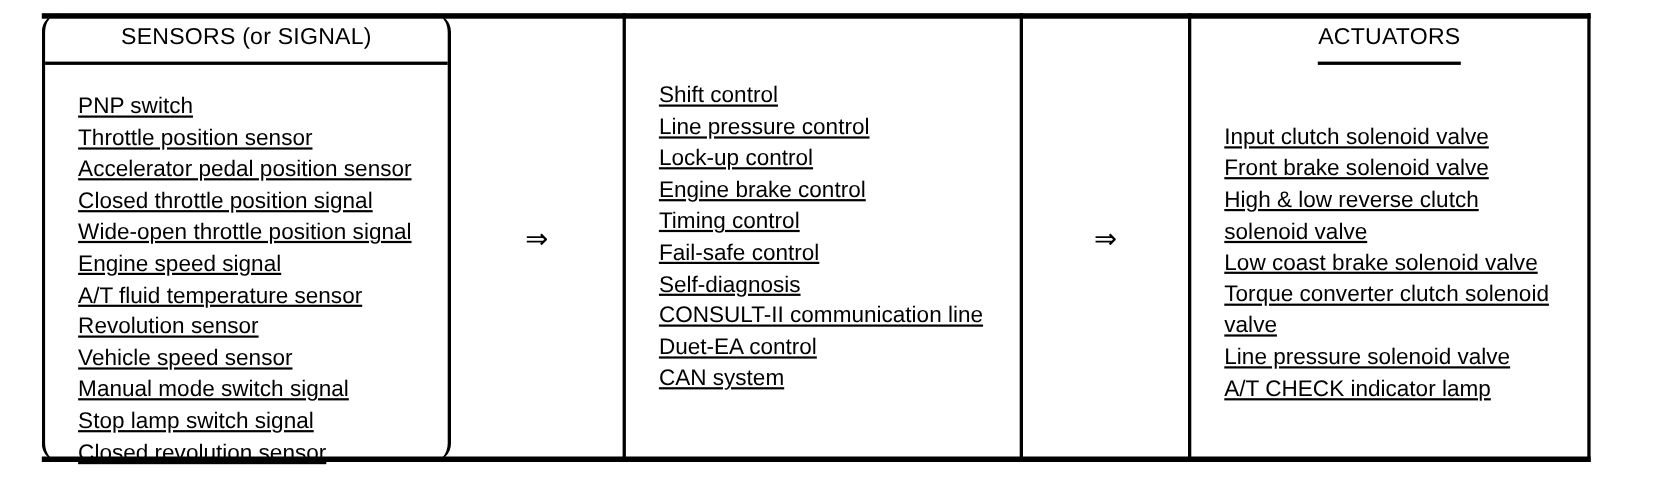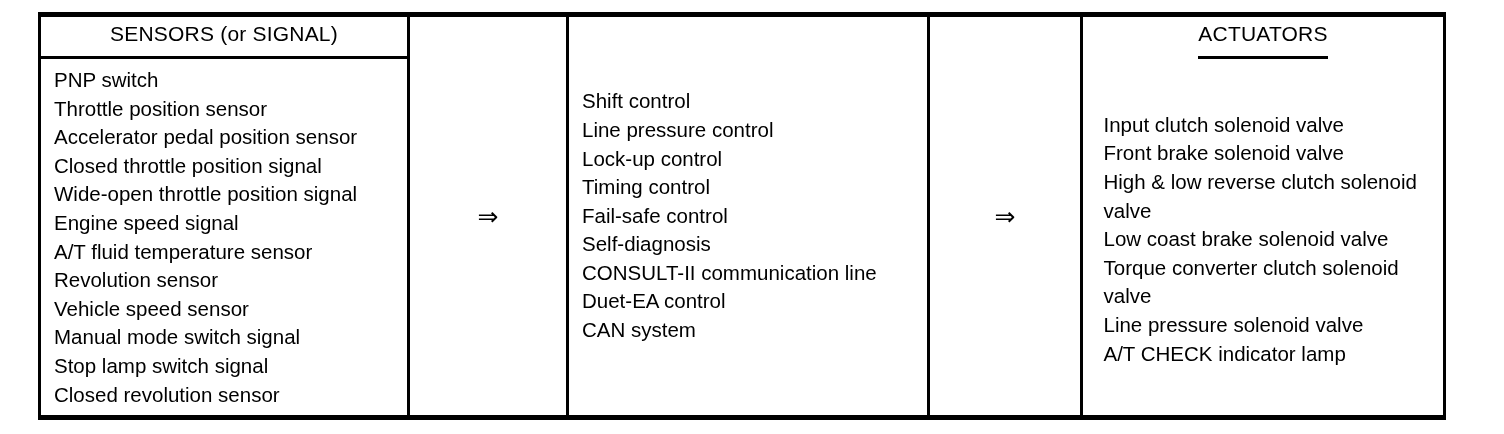--- a/index.html
+++ b/index.html
@@ -47,21 +47,21 @@
   .rule-bottom { bottom: 0; }
 
   
   .col {
     position: relative;
     box-sizing: border-box;
     display: flex;
     flex-direction: column;
   }
 
-  .col-sensors   { width: 372px; }
+  .col-sensors   { width: 372px; border-radius: 17px; }
   .col-arrow-1   { width: 156px; }
   .col-tcm       { width: 364px; }
   .col-arrow-2   { width: 150px; }
   .col-actuators { width: 366px; align-items: center; }
 
   
   .col-sensors,
   .col-tcm,
   .col-actuators {
     border-left: 3px solid #000000;
@@ -86,23 +86,24 @@
     flex: 1 1 auto;
     display: flex;
     flex-direction: column;
     justify-content: center;
     padding: 0 0 0 13px;
   }
 
   .col-sensors .col-body { justify-content: flex-start; padding-top: 7px; }
 
   .item-list {
-    margin: 0;
+    margin: 17px;
     padding: 0;
     list-style: none;
+    text-decoration: underline;
   }
   .item-list li {
     font-size: 20.5px;
     line-height: 28.6px;
     white-space: nowrap;
   }
   
   .item-list li.wrap {
     white-space: normal;
     max-width: 332px;
@@ -153,20 +154,21 @@
     <div class="col col-arrow col-arrow-1">
       <span class="arrow-glyph">⇒</span>
     </div>
 
     <div class="col col-tcm">
       <div class="col-body">
         <ul class="item-list">
           <li>Shift control</li>
           <li>Line pressure control</li>
           <li>Lock-up control</li>
+          <li>Engine brake control</li>
           <li>Timing control</li>
           <li>Fail-safe control</li>
           <li>Self-diagnosis</li>
           <li>CONSULT-II communication line</li>
           <li>Duet-EA control</li>
           <li>CAN system</li>
         </ul>
       </div>
     </div>
 

